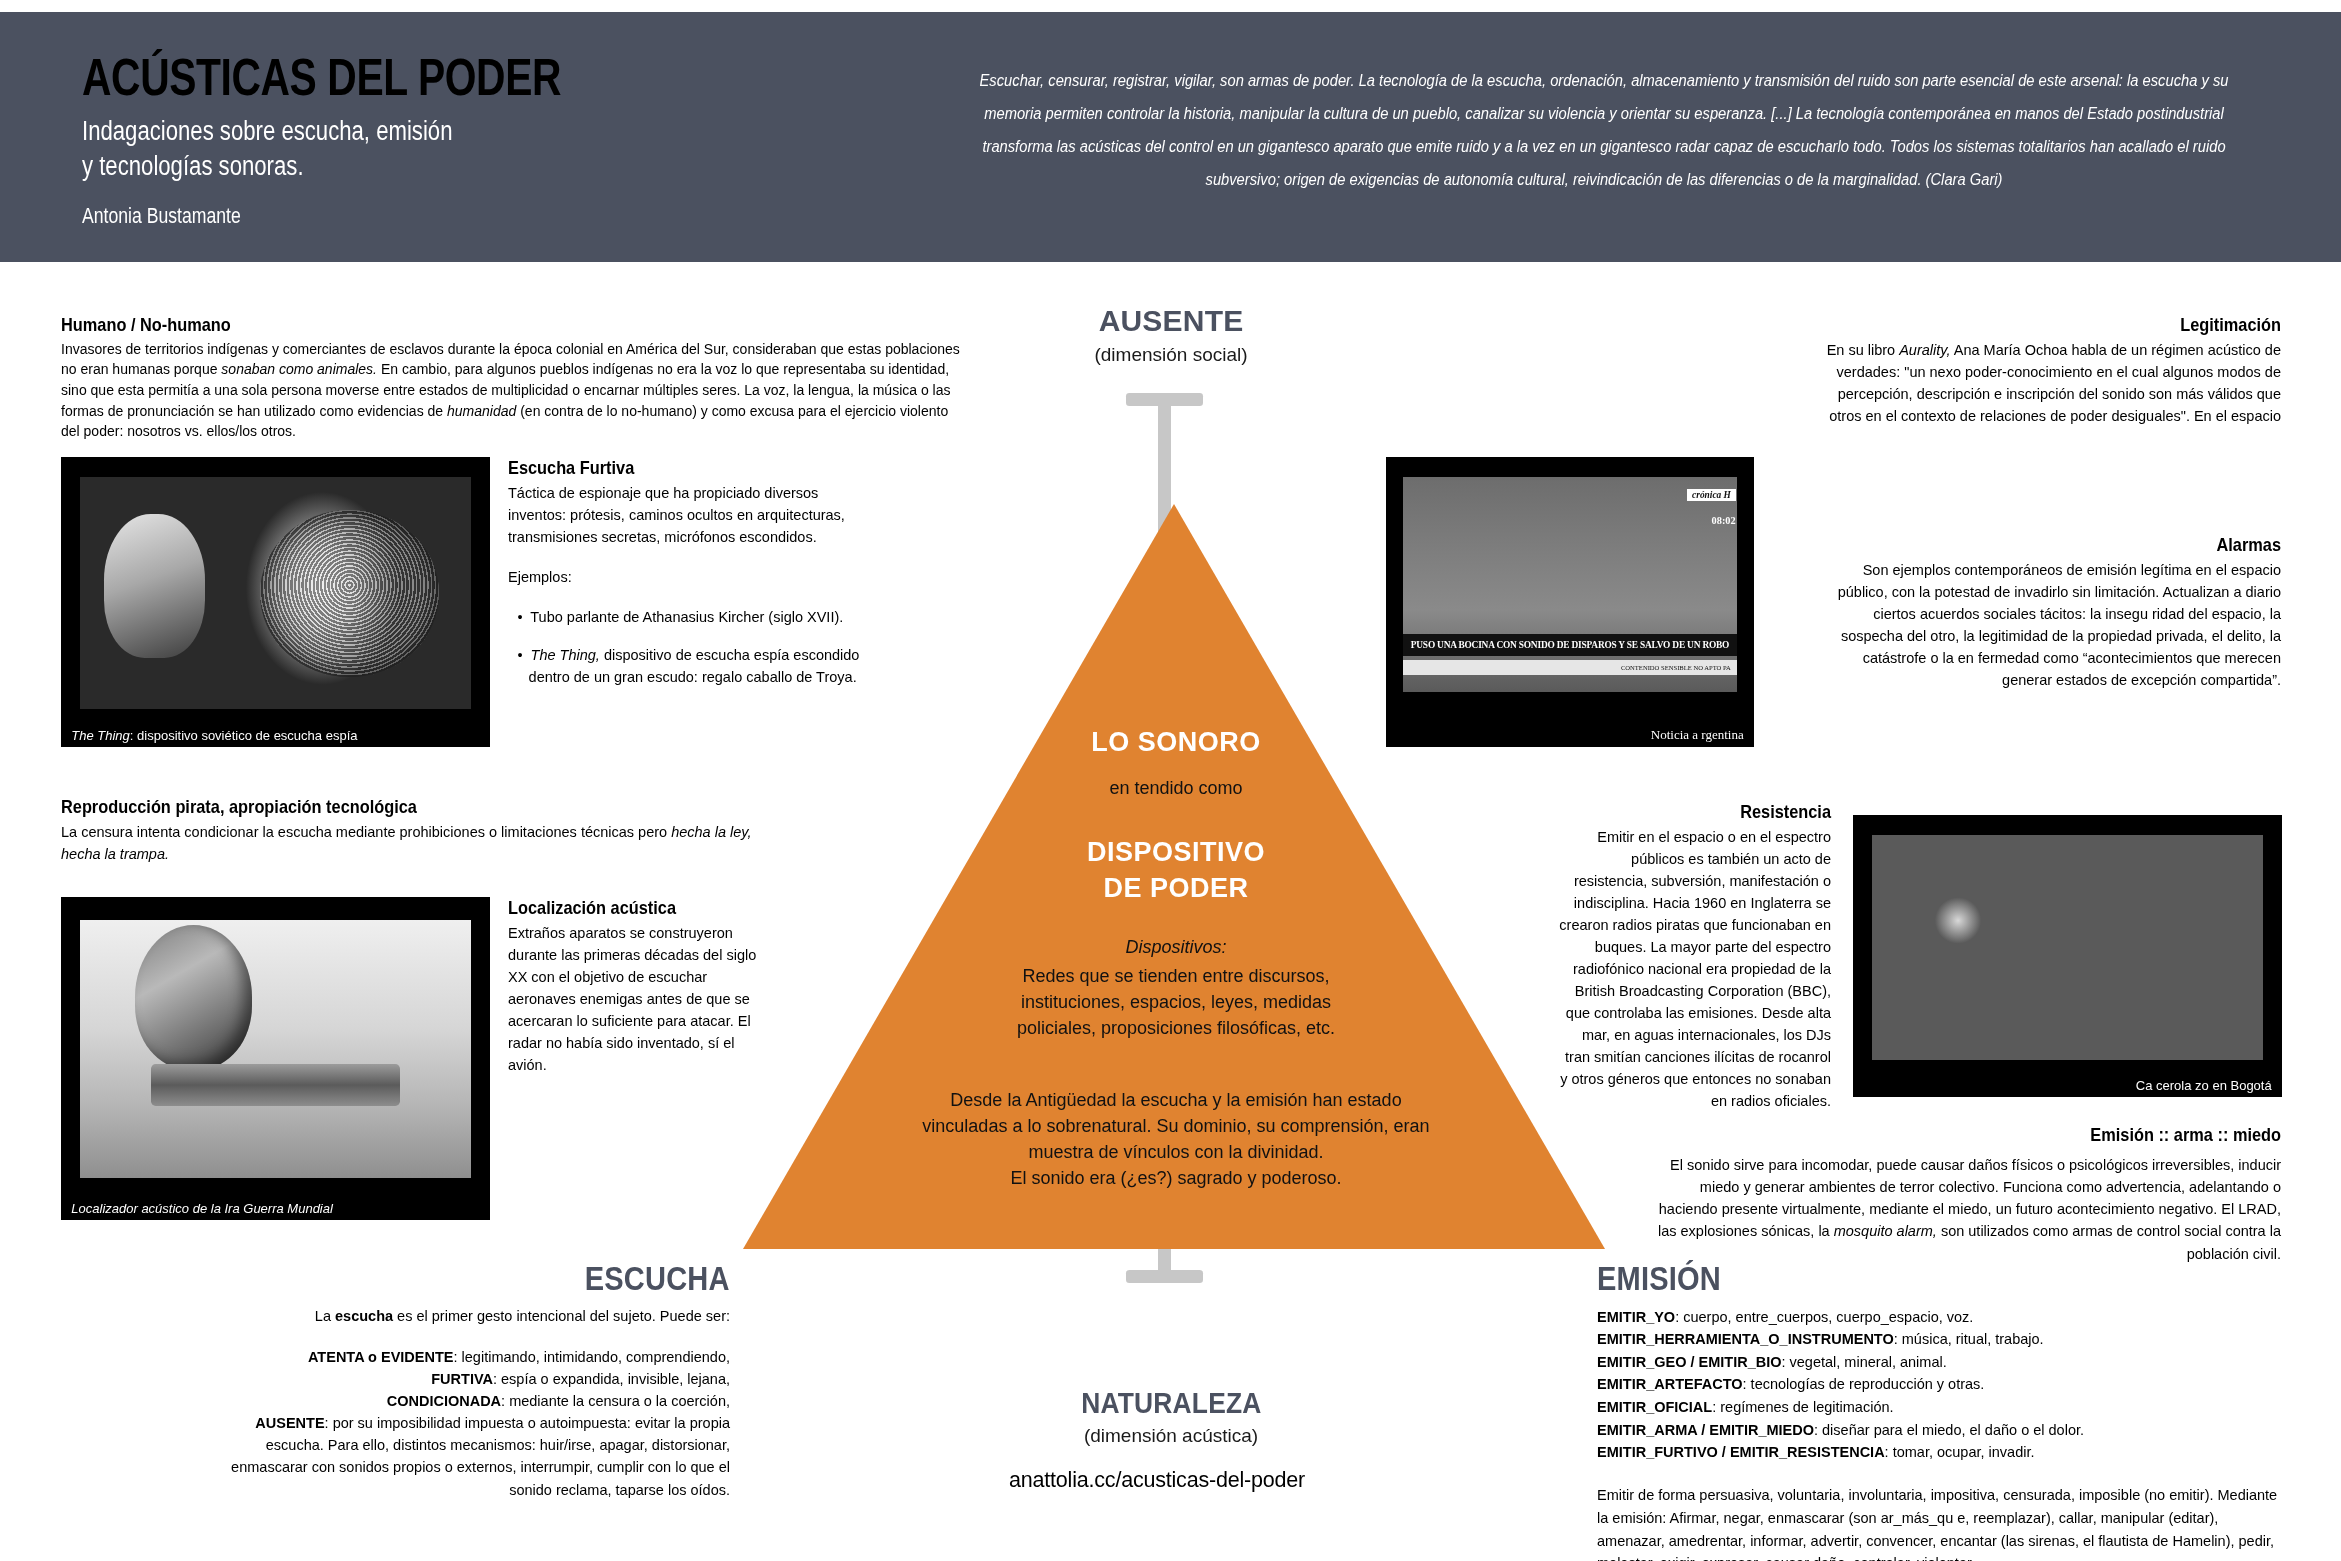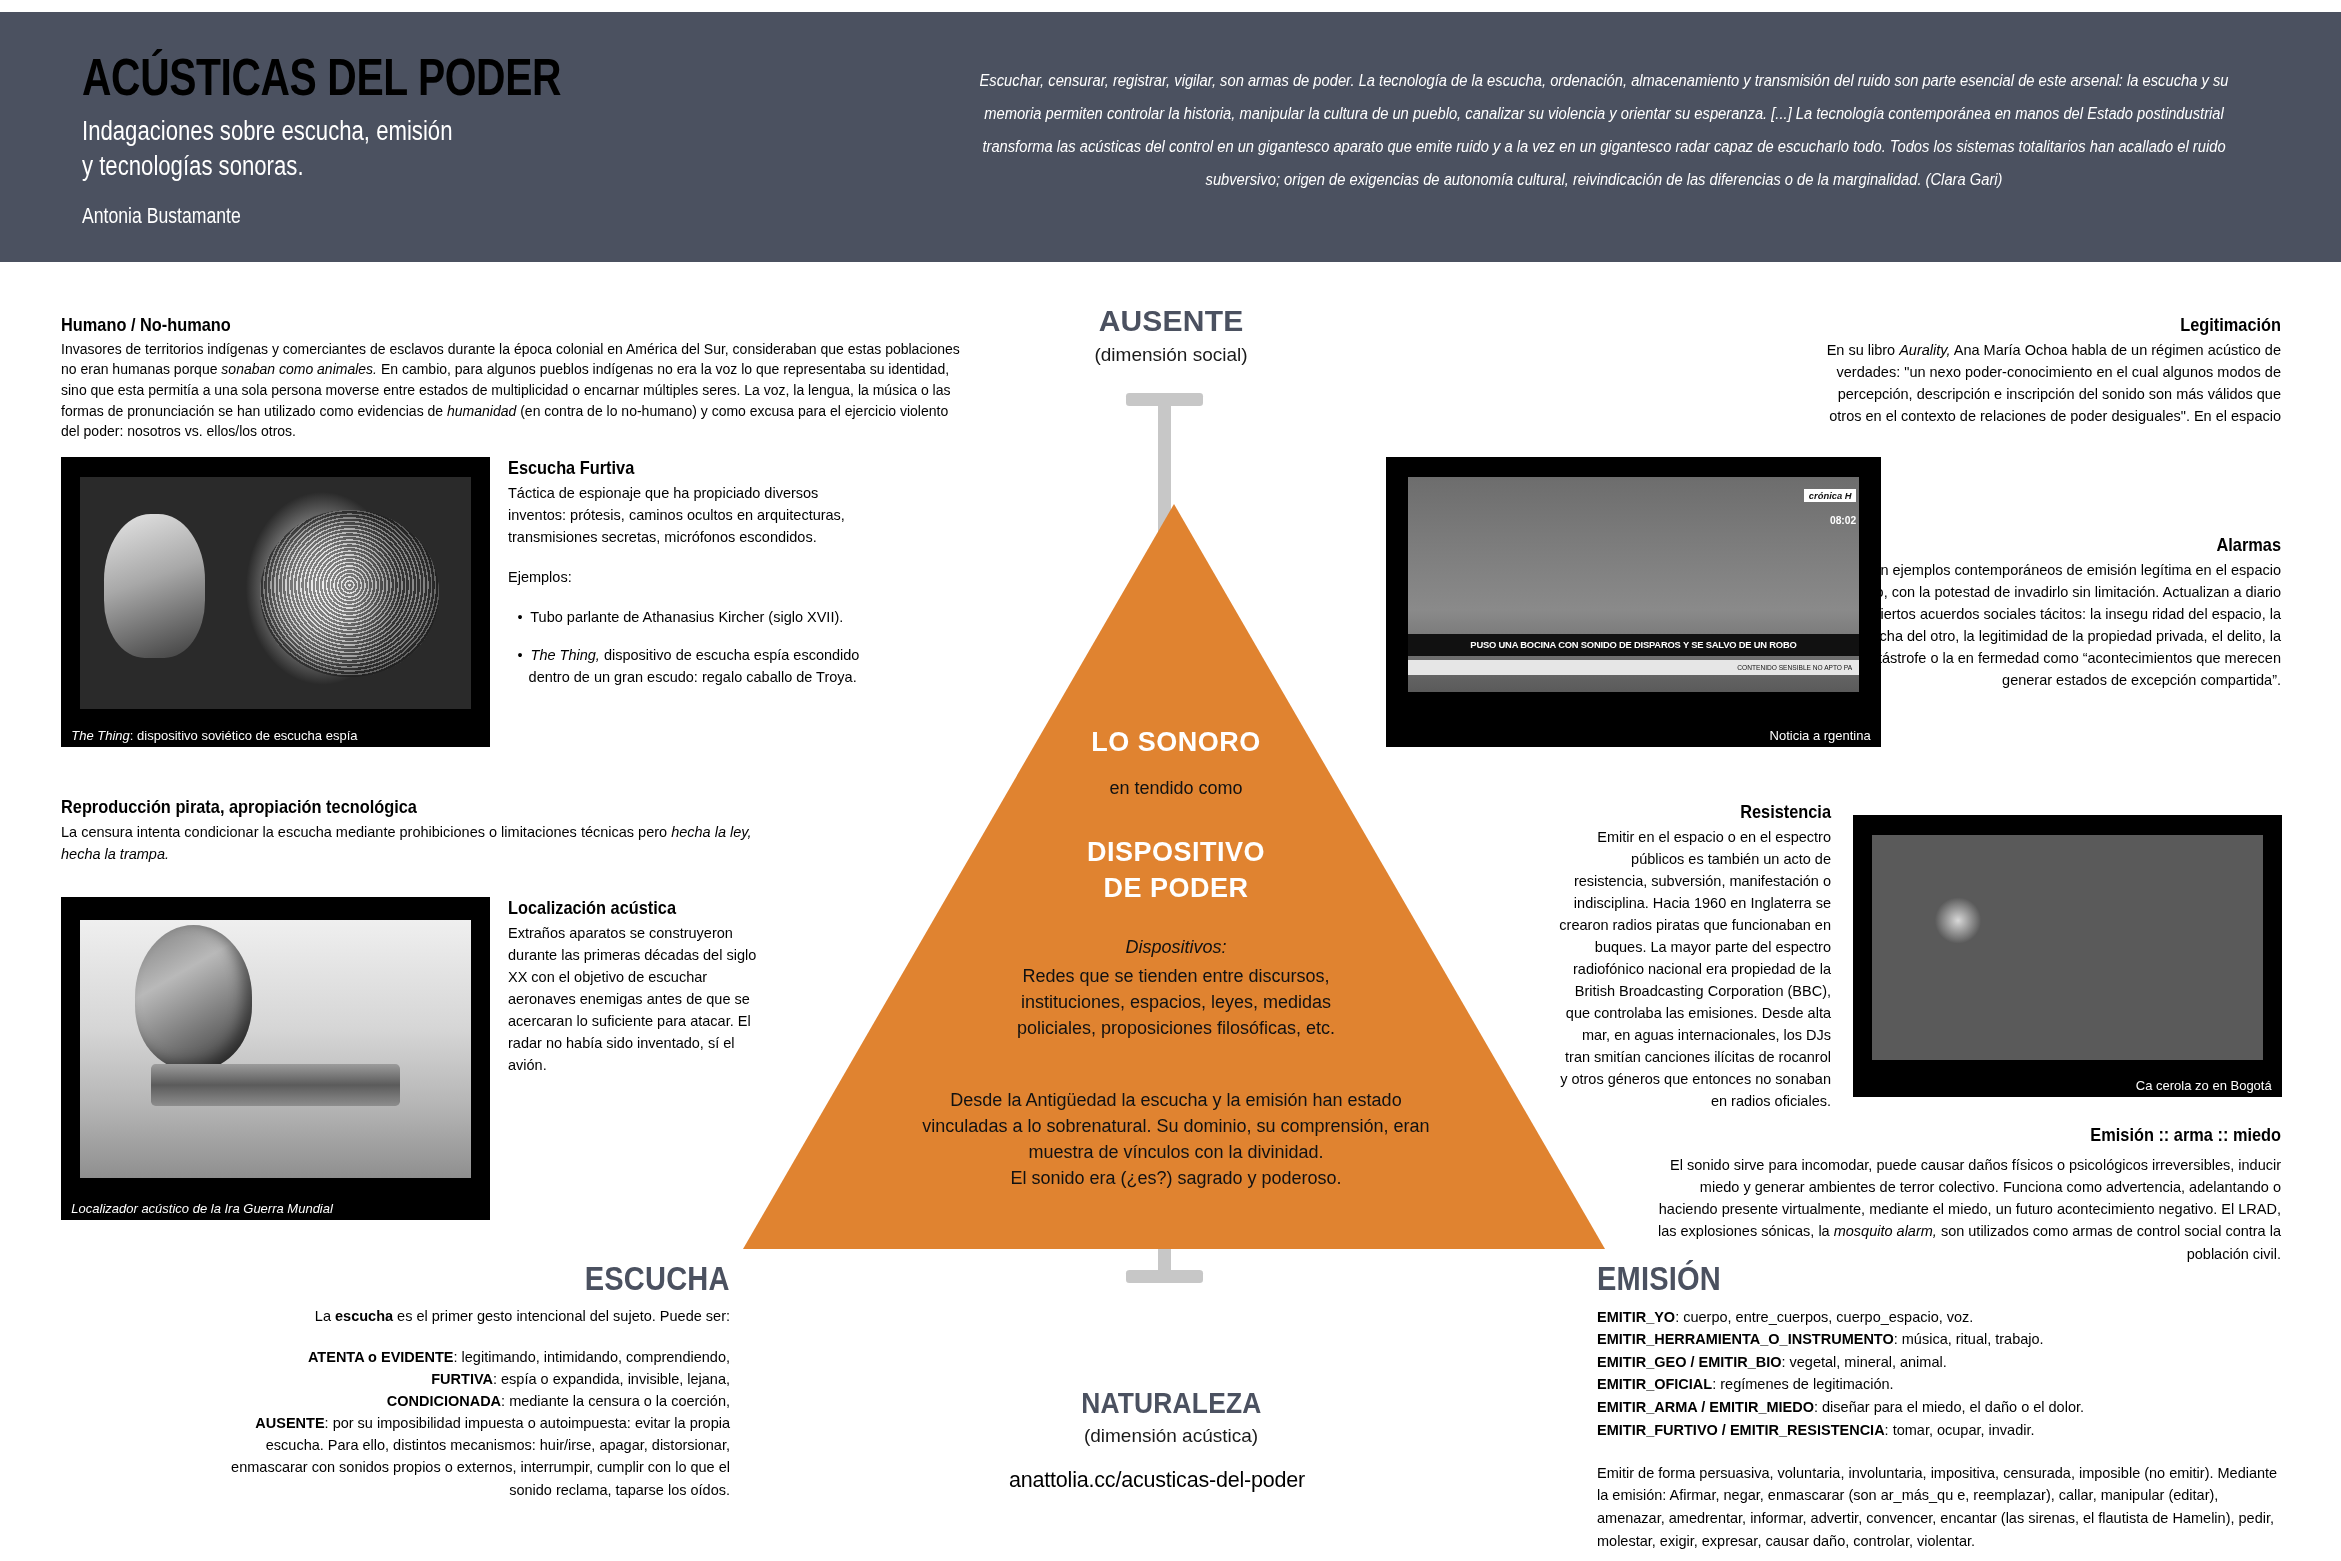--- a/index.html
+++ b/index.html
@@ -138,21 +138,21 @@
     background:linear-gradient(150deg,#7d7d7d 0%,#b9b9b9 35%,#5d5d5d 80%,#3a3a3a 100%);
     box-shadow:inset -8.4px -5.6px 14px rgba(0,0,0,.45);
   }
   #photo-localizador .inner::after{
     content:"";position:absolute;left:18%;top:56%;width:64%;height:16%;
     border-radius:4.7px;
     background:linear-gradient(180deg,#9c9c9c 0%,#5b5b5b 50%,#8d8d8d 100%);
   }
 
   
-  #photo-noticia{left:1386px;top:457px;width:495px;height:290px;}
+  #photo-noticia{left:1386px;top:457px;width:368px;height:290px;font-family:Liberation Serif, serif;}
   #photo-noticia .inner{
     background:linear-gradient(180deg,#6d6d6d 0%,#7e7e7e 35%,#8a8a8a 62%,#5a5a5a 100%);
     height:74%;top:7%;
   }
   .news-ticker{
     position:absolute;left:4.5%;width:91%;height:7.5%;top:61%;
     background:#111;color:#fff;font-size:9.4px;font-weight:bold;
     display:flex;align-items:center;justify-content:center;
     letter-spacing:-0.2px;white-space:nowrap;overflow:hidden;
   }
@@ -342,20 +342,23 @@
     <div class="body" style="margin-top:7.5px;line-height:1.56;">
       <b>EMITIR_YO</b><span>: cuerpo, entre_cuerpos, cuerpo_espacio, voz.</span>
     </div>
     <div class="body" style="line-height:1.56;">
       <b>EMITIR_HERRAMIENTA_O_INSTRUMENTO</b><span>: música, ritual, trabajo.</span>
     </div>
     <div class="body" style="line-height:1.56;">
       <b>EMITIR_GEO / EMITIR_BIO</b><span>: vegetal, mineral, animal.</span>
     </div>
     <div class="body" style="line-height:1.56;">
+      <b>EMITIR_ARTEFACTO</b><span>: tecnologías de reproducción  y otras.</span>
+    </div>
+    <div class="body" style="line-height:1.56;">
       <b>EMITIR_OFICIAL</b><span>: regímenes de legitimación.</span>
     </div>
     <div class="body" style="line-height:1.56;">
       <b>EMITIR_ARMA / EMITIR_MIEDO</b><span>: diseñar para el miedo, el daño o el dolor.</span>
     </div>
     <div class="body" style="line-height:1.56;">
       <b>EMITIR_FURTIVO / EMITIR_RESISTENCIA</b><span>: tomar, ocupar, invadir.</span>
     </div>
     <div class="body" style="margin-top:20.6px;line-height:1.56;">Emitir de forma persuasiva, voluntaria, involuntaria, impositiva, censurada, imposible (no emitir). Mediante la emisión: Afirmar, negar, enmascarar (son ar_más_qu e, reemplazar), callar, manipular (editar), amenazar, amedrentar, informar, advertir, convencer, encantar (las sirenas, el flautista de Hamelin), pedir, molestar, exigir, expresar, causar daño, controlar, violentar.</div>
   </div>

